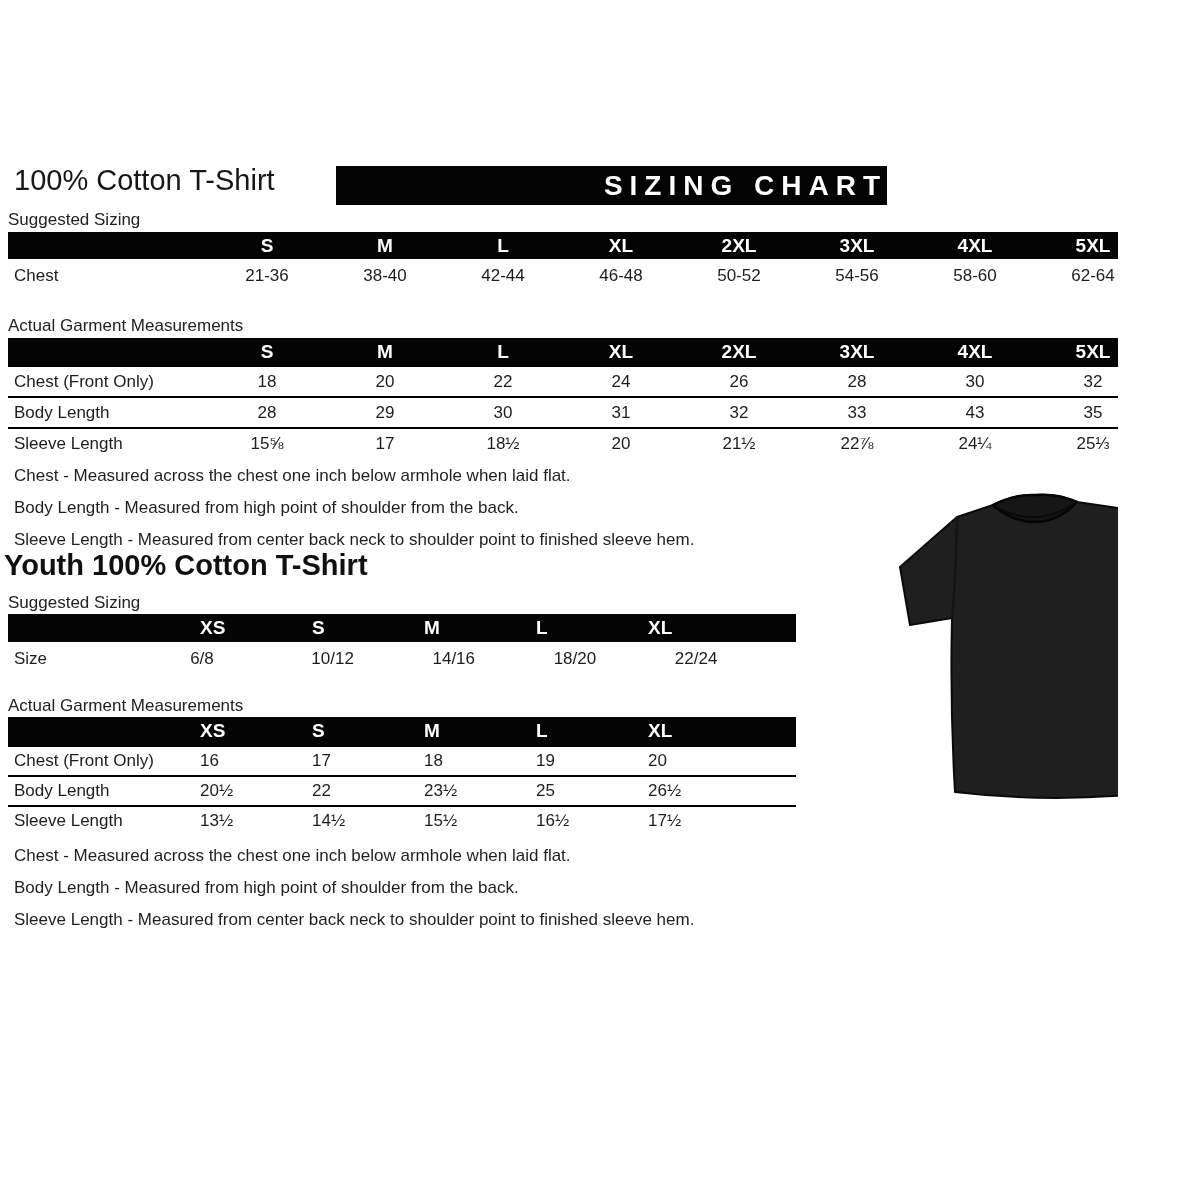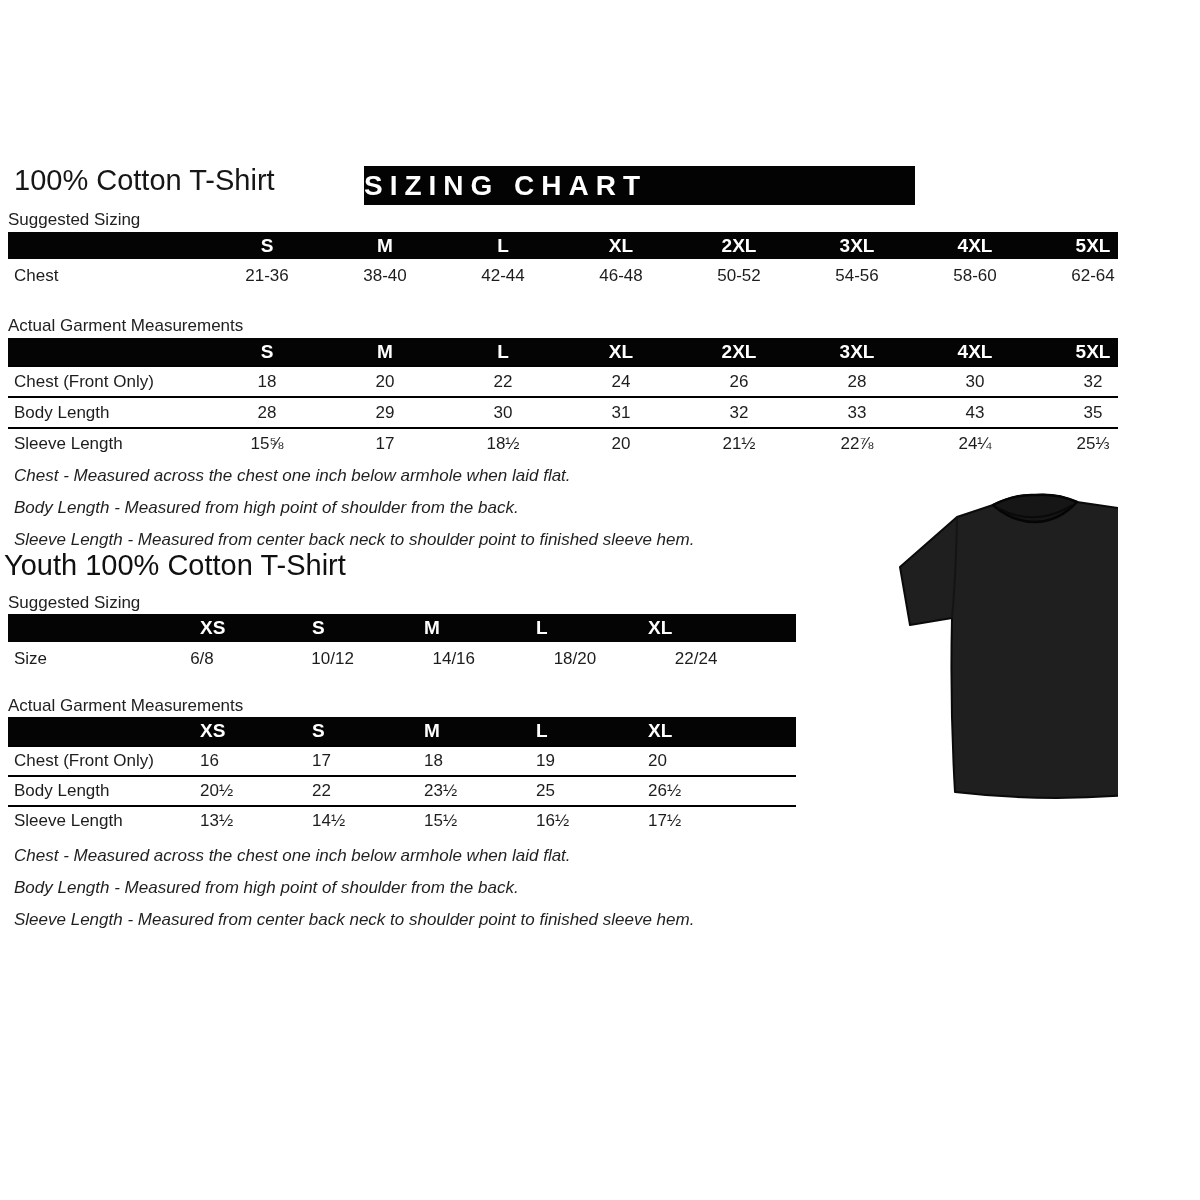--- a/index.html
+++ b/index.html
@@ -1,24 +1,24 @@
 <!DOCTYPE html>
 <html><head>
 <meta charset="utf-8">
 <style>
   html,body{margin:0;padding:0;background:#fff;}
   .canvas{
     position:relative;width:1118px;height:1200px;background:#ffffff;
     font-family:"Liberation Sans",sans-serif;color:#1a1a1a;overflow:hidden;
   }
   .h-adult{position:absolute;left:14px;top:164px;font-size:29px;font-weight:400;color:#161616;white-space:nowrap;}
-  .banner{position:absolute;left:364px;top:166px;width:551px;height:39px;background:#030303;
-    display:flex;align-items:center;justify-content:flex-start;}
+  .banner{position:absolute;left:336px;top:166px;width:551px;height:39px;background:#030303;
+    display:flex;align-items:center;justify-content:flex-end;}
   .banner span{color:#ffffff;font-weight:700;font-size:28px;letter-spacing:7px;white-space:nowrap;}
-  .h-youth{position:absolute;left:4px;top:549px;font-size:29px;font-weight:400;color:#101010;white-space:nowrap;}
+  .h-youth{position:absolute;left:4px;top:549px;font-size:29px;font-weight:700;color:#101010;white-space:nowrap;}
   .sec-label{position:absolute;font-size:17px;color:#222;white-space:nowrap;}
   .lbl-as{left:8px;top:210px;} .lbl-aa{left:8px;top:316px;}
   .lbl-ys{left:8px;top:593px;} .lbl-ya{left:8px;top:696px;}
 
   .sizetable{position:absolute;font-size:17px;color:#1d1d1d;}
   .t-as{left:8px;top:232px;width:1164px;}
   .t-aa{left:8px;top:338px;width:1164px;}
   .t-ys{left:8px;top:614px;width:788px;}
   .t-ya{left:8px;top:717px;width:788px;}
 
@@ -31,21 +31,21 @@
   .t-aa .trow,.t-ya .trow{border-top:2px solid #000000;}
   .lcell{padding-left:6px;text-align:left;}
   .t-as .lcell,.t-aa .lcell{width:194px;}
   .t-as .dcell,.t-aa .dcell{width:118px;text-align:center;}
   .t-ys .lcell,.t-ya .lcell{width:186px;}
   .t-ys .dcell,.t-ya .dcell{width:112px;}
   .fillcell{flex:1;}
   .lcell b{font-weight:400;}
   .trow .lcell{font-size:17px;}
 
-  .notes{position:absolute;left:14px;font-size:17px;line-height:32px;color:#1f1f1f;white-space:nowrap;font-style:italic;}
+  .notes{position:absolute;left:14px;font-size:17px;line-height:32px;color:#1f1f1f;white-space:nowrap;}
   .n-adult{top:460px;} .n-youth{top:840px;}
 
   .tshirt{position:absolute;left:898px;top:486px;width:295px;height:320px;}
 </style>
 </head>
 <body>
 
 <div class="canvas">
 
   <div class="h-adult">100% Cotton T-Shirt</div>

